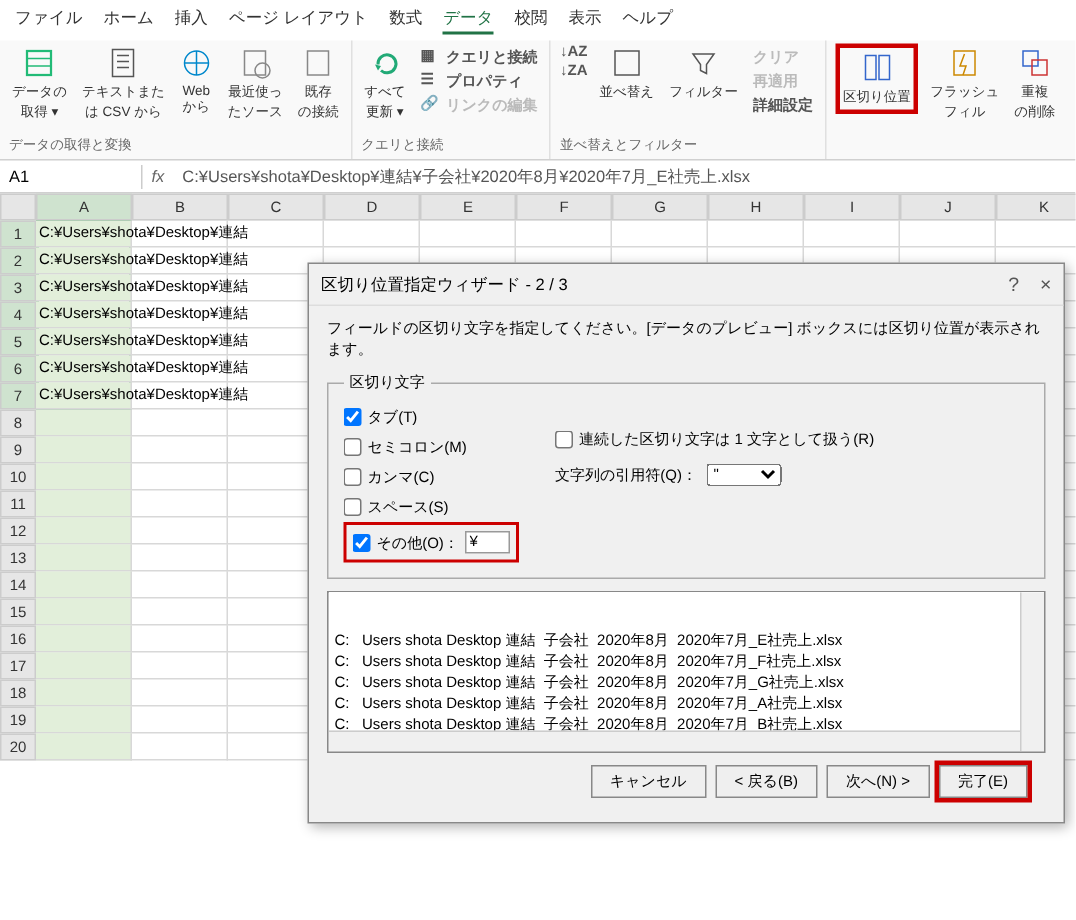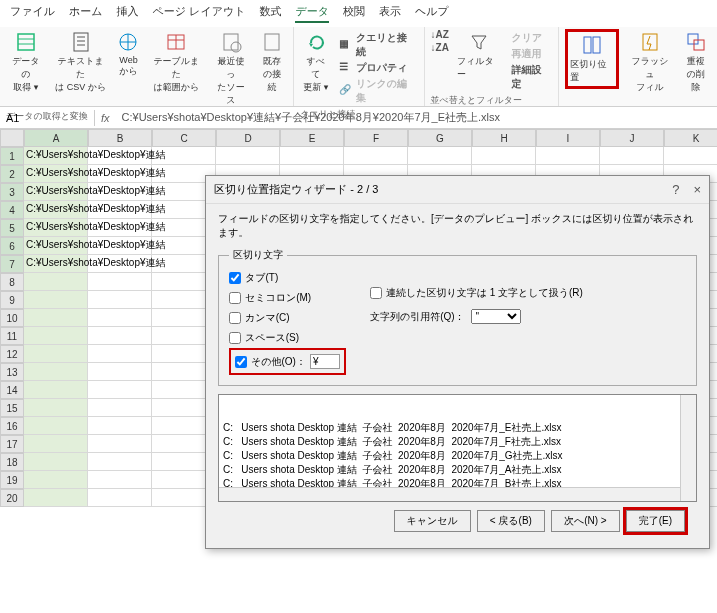--- a/index.html
+++ b/index.html
@@ -112,30 +112,20 @@
               <circle cx="11" cy="11" r="8" fill="none" stroke="#08c"></circle>
               <path d="M3 11h16M11 3v16" stroke="#08c"></path>
             </svg>
           </span>
           <span style="white-space:pre-line;text-align:center">Web
 から</span>
         </div>
       <div class="ribbon-btn">
           <span class="ic">
             <svg width="22" height="22">
-              <rect x="3" y="4" width="16" height="14" fill="none" stroke="#c44"></rect>
-              <path d="M3 9h16M11 4v14" stroke="#c44"></path>
-            </svg>
-          </span>
-          <span style="white-space:pre-line;text-align:center">テーブルまた
-は範囲から</span>
-        </div>
-      <div class="ribbon-btn">
-          <span class="ic">
-            <svg width="22" height="22">
               <rect x="4" y="3" width="14" height="16" fill="none" stroke="#888"></rect>
               <circle cx="16" cy="16" r="5" fill="none" stroke="#888"></circle>
             </svg>
           </span>
           <span style="white-space:pre-line;text-align:center">最近使っ
 たソース</span>
         </div>
       <div class="ribbon-btn">
           <span class="ic">
             <svg width="22" height="22">
@@ -182,20 +172,28 @@
   <div class="ribbon-group">
     <div class="ribbon-group-items">
       <div style="display:flex;flex-direction:column;gap:2px">
         <div class="ribbon-small-item">
             <span>↓AZ</span>
           </div>
         <div class="ribbon-small-item">
             <span>↓ZA</span>
           </div>
       </div>
+      <div class="ribbon-btn">
+          <span class="ic">
+            <svg width="22" height="22">
+              <rect x="3" y="3" width="16" height="16" fill="none" stroke="#555"></rect>
+            </svg>
+          </span>
+          <span>並べ替え</span>
+        </div>
       <div class="ribbon-btn">
           <span class="ic">
             <svg width="22" height="22">
               <path d="M4 5h14l-5 7v6l-4-2v-4z" fill="none" stroke="#555"></path>
             </svg>
           </span>
           <span>フィルター</span>
         </div>
       <div class="ribbon-small">
         <div class="ribbon-small-item" style="color:#bbb">

